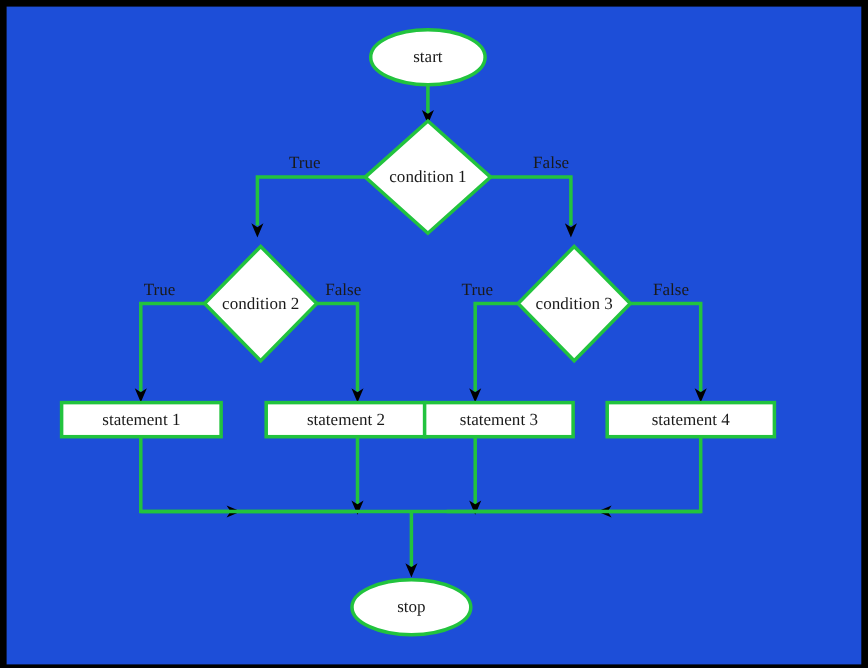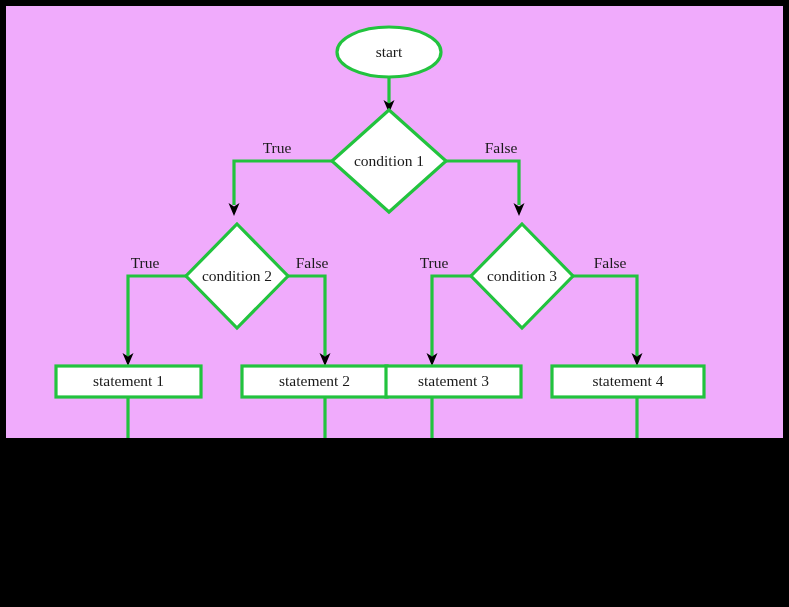--- a/index.html
+++ b/index.html
@@ -20,22 +20,22 @@
     width: 789px;
     height: 607px;
     background: #000000;
     box-sizing: border-box;
   }
   #canvas {
     position: absolute;
     left: 6px;
     top: 6px;
     width: 777px;
-    height: 432px;
-    background: #f0abfc;
+    height: 598px;
+    background: #1d4ed8;
     overflow: hidden;
   }
   svg#flow {
     position: absolute;
     left: 0;
     top: 0;
     width: 777px;
     height: 595px;
     display: block;
   }

